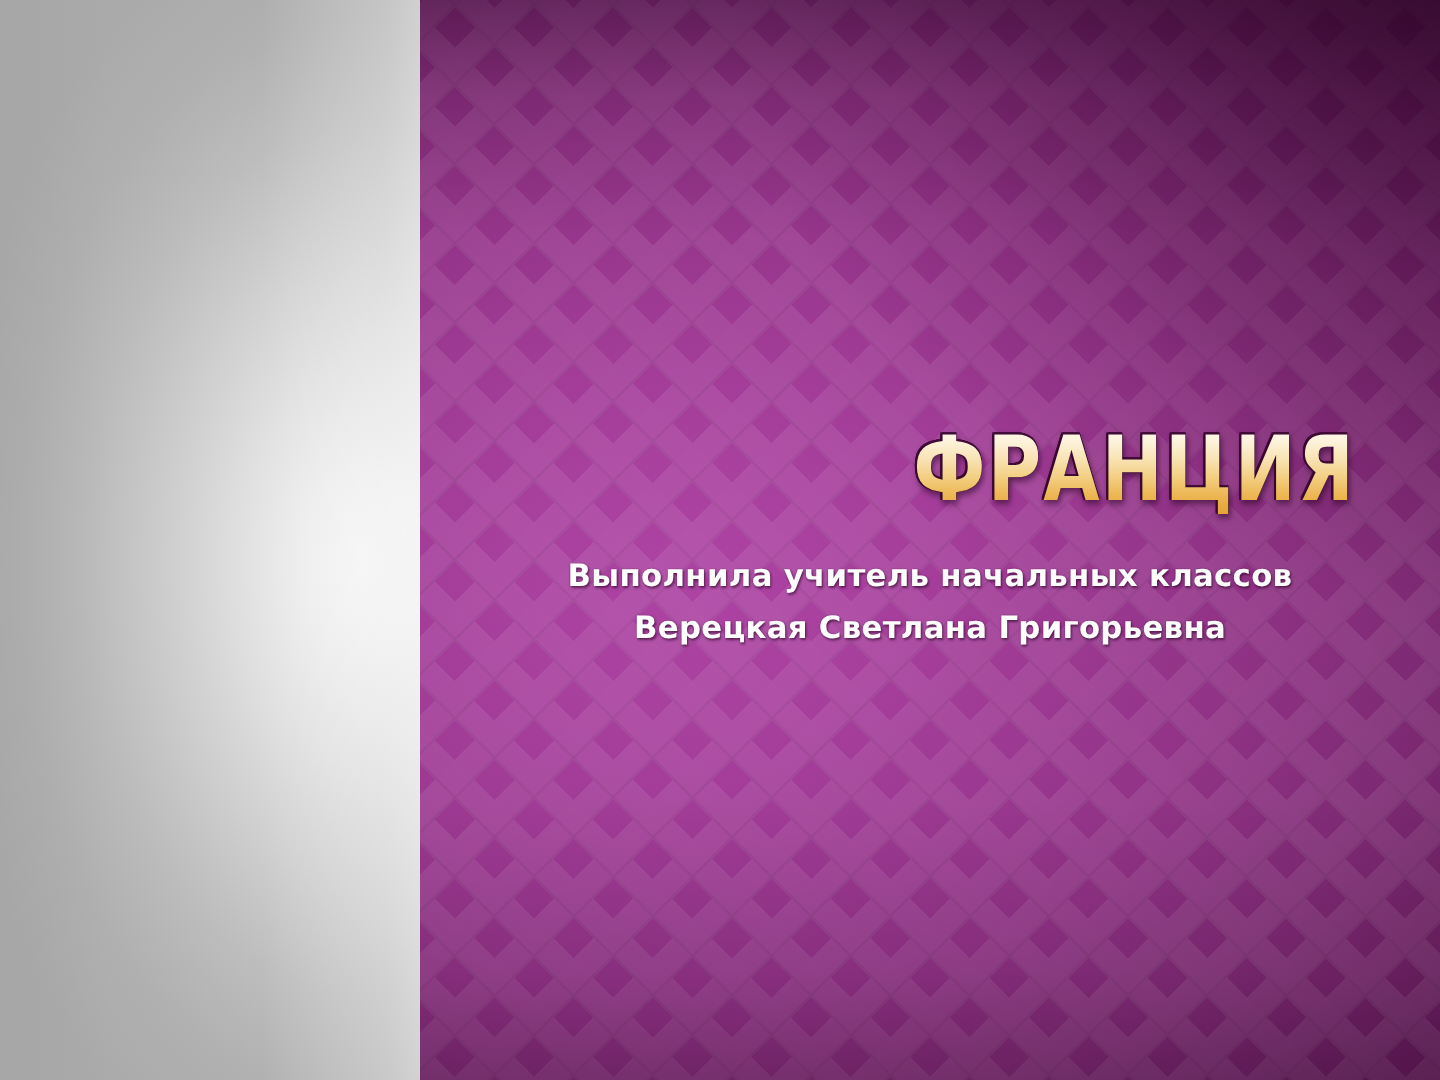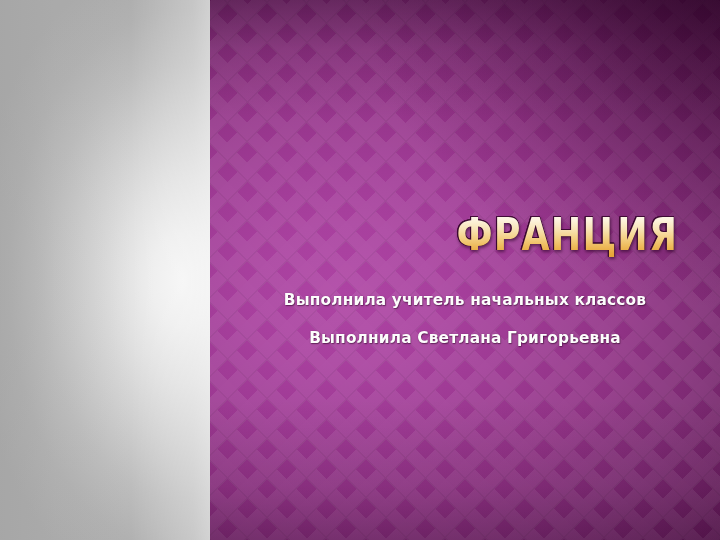--- a/index.html
+++ b/index.html
@@ -189,21 +189,21 @@
 
   .subtitle-block {
     position: absolute;
     left: 0;
     right: 0;
     top: 276px;
     text-align: center;
   }
 
   .subtitle-line {
-    margin: 12px;
+    margin: 0;
     font-family: "DejaVu Sans", "Liberation Sans", sans-serif;
     font-size: 15.4px;
     font-weight: 600;
     letter-spacing: 0.15px;
     line-height: 25.6px;
     color: #fdfdfd;
     white-space: nowrap;
     text-shadow:
       0.6px 0.9px 1.3px rgba(46,6,38,0.60),
       0 0 1px rgba(46,6,38,0.35);
@@ -227,18 +227,18 @@
   </div>
 
   <div class="content">
 
     <div class="title-row">
       <h1 class="slide-title">ФРАНЦИЯ</h1>
     </div>
 
     <div class="subtitle-block">
       <p class="subtitle-line">Выполнила учитель начальных классов</p>
-      <p class="subtitle-line">Выполнила Светлана Григорьевна</p>
+      <p class="subtitle-line">Верецкая Светлана Григорьевна</p>
     </div>
 
   </div>
 
 </div>
 
 </body></html>

